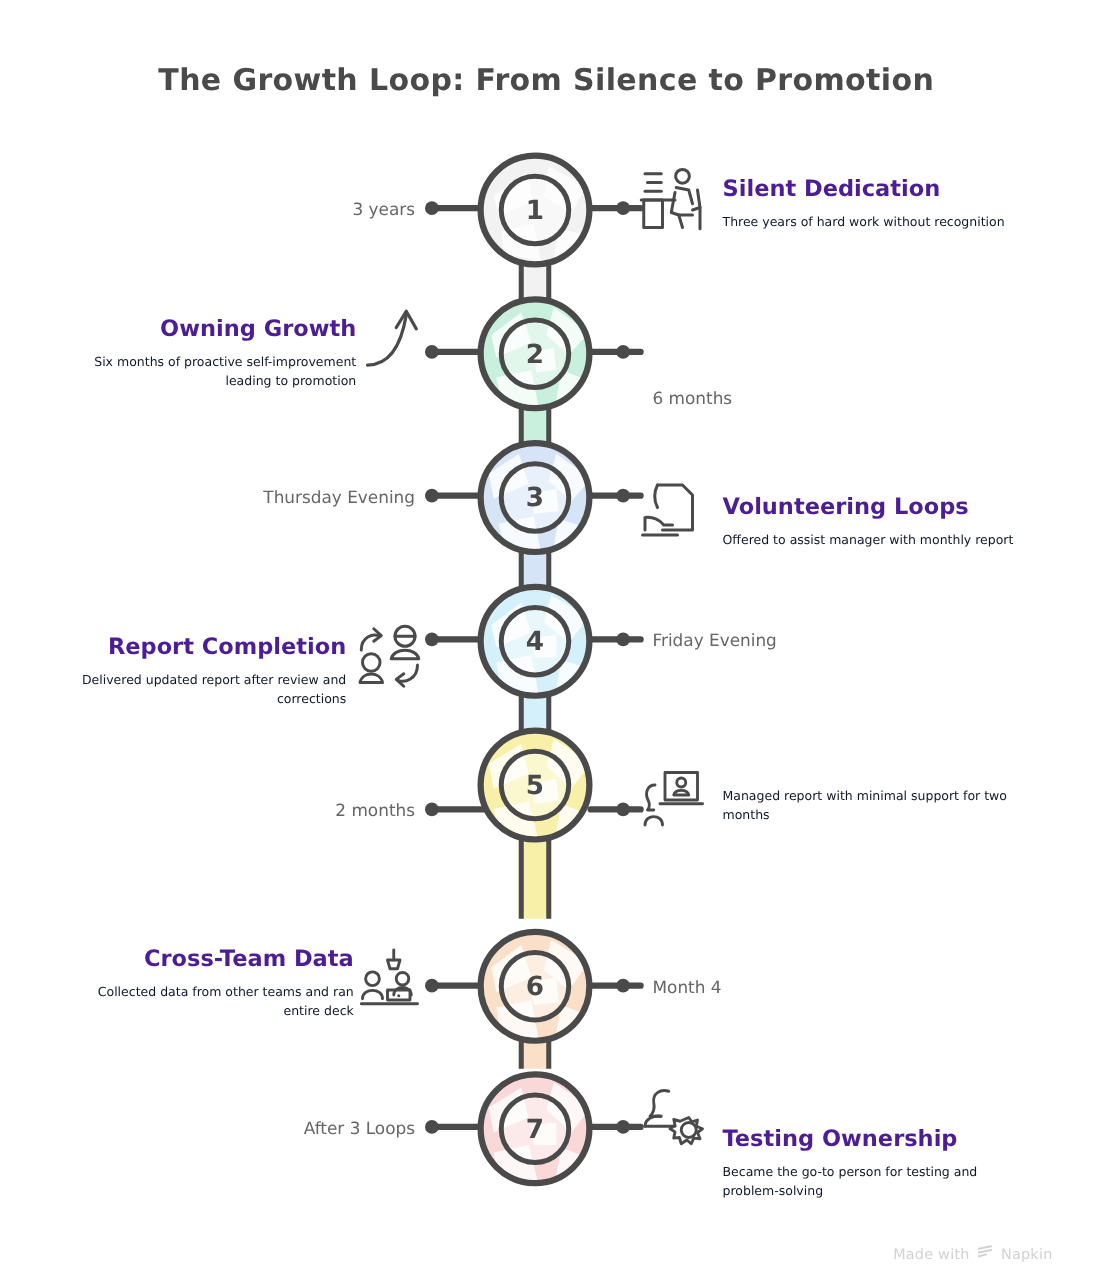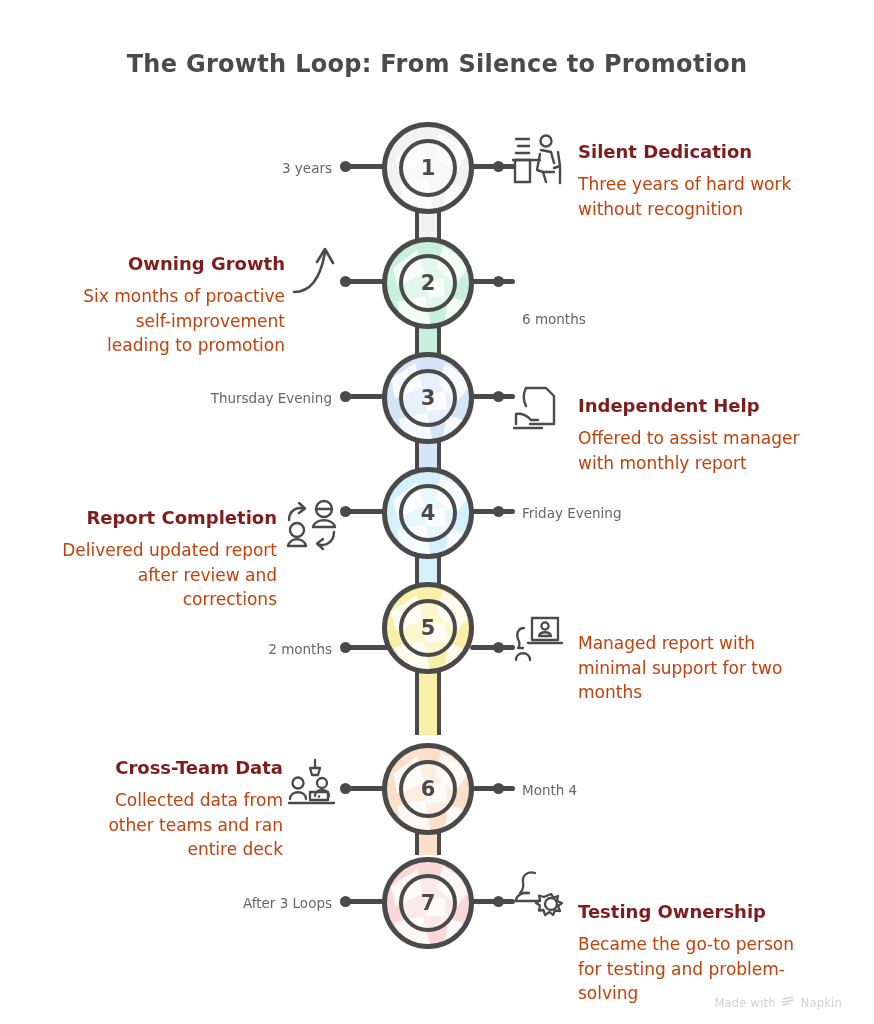--- a/index.html
+++ b/index.html
@@ -74,25 +74,25 @@
     font-size:13.5px;color:#666;
     white-space:nowrap;
   }
   .side-label.right{text-align:left;}
   .side-label.left{text-align:right;}
 
   .block{
     position:absolute;
   }
   .block .head{
-    font-size:18px;font-weight:bold;color:#7f1d1d;
+    font-size:18px;font-weight:bold;color:#4c1d95;
     line-height:1.28;
   }
   .block .desc{
-    font-size:17px;color:#c2410c;
+    font-size:10px;color:#0f172a;
     line-height:1.45;
     margin-top:9px;
   }
   .block.right{text-align:left;width:240px;}
   .block.left{text-align:right;width:215px;}
   .block.left .head{margin-bottom:2px;}
 
   .icon{position:absolute;}
   .icon svg{display:block;}
 
@@ -212,21 +212,21 @@
   <div class="side-label left" style="left:180px;top:390px;width:152px;">Thursday Evening</div>
   <div class="icon" style="left:512px;top:384px;">
     <svg width="52" height="52" viewBox="0 0 52 52" fill="none" stroke="#4a4a4a" stroke-width="2.4" stroke-linecap="round" stroke-linejoin="round">
       <path d="M14 4 L34 4 L42 12 L42 40 L18 40"></path>
       <path d="M14 4 C 11 10, 11 16, 14 22"></path>
       <path d="M4 40 L4 30 C 10 29, 16 32, 19 36 L26 36"></path>
       <line x1="2" y1="44" x2="30" y2="44"></line>
     </svg>
   </div>
   <div class="block right" style="left:578px;top:394px;">
-    <div class="head">Independent Help</div>
+    <div class="head">Volunteering Loops</div>
     <div class="desc">Offered to assist manager with monthly report</div>
   </div>
 
   <div class="node" style="top:467px;background:#d4f0fa;">
     <div class="texture">
       <svg width="92" height="92" viewBox="0 0 92 92">
           <g fill="#ffffff" opacity="0.8">
         <polygon points="6,28 30,10 38,34 10,46"></polygon>
             <polygon points="54,4 84,22 68,42 48,26"></polygon>
         <polygon points="10,58 38,52 44,84 14,78"></polygon>

